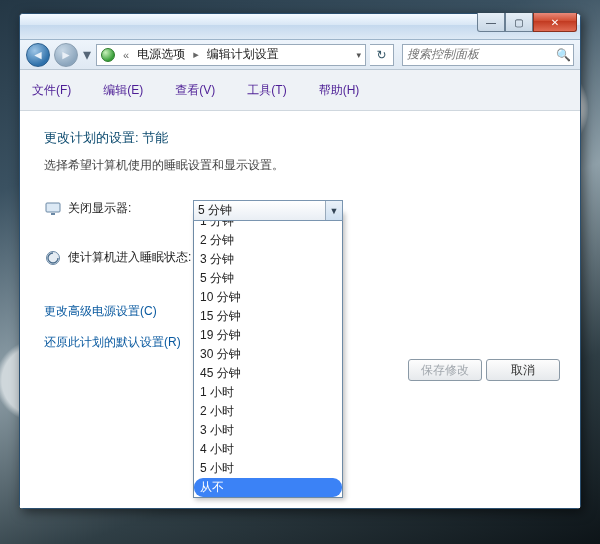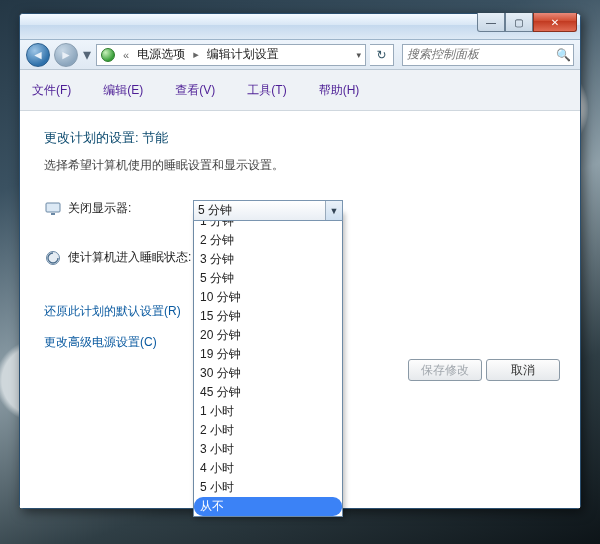--- a/index.html
+++ b/index.html
@@ -197,37 +197,36 @@
       <div class="ricon">
         <svg width="16" height="16">
             <circle cx="8" cy="8" r="6.5" fill="#e5ecf3" stroke="#6a88a5"></circle>
             <path d="M8 3 A5 5 0 1 0 13 8" fill="none" stroke="#4b6d8c" stroke-width="1.3"></path>
           </svg>
       </div>
       <div class="rlabel">使计算机进入睡眠状态:</div>
     </div>
 
     <div class="links">
+      <div><span class="link">更改高级电源设置(C)</span></div>
       <div><span class="link">还原此计划的默认设置(R)</span></div>
-      <div><span class="link">更改高级电源设置(C)</span></div>
     </div>
 
     <div class="btn-row">
       <button class="win-btn" disabled="">保存修改</button>
       <button class="win-btn">取消</button>
     </div>
 
     <div class="dropdown" id="dropdown">
         <div class="opt">1 分钟</div>
         <div class="opt">2 分钟</div>
         <div class="opt">3 分钟</div>
         <div class="opt">5 分钟</div>
         <div class="opt">10 分钟</div>
         <div class="opt">15 分钟</div>
-        <div class="opt">20 分钟</div>
         <div class="opt">19 分钟</div>
         <div class="opt">30 分钟</div>
         <div class="opt">45 分钟</div>
         <div class="opt">1 小时</div>
         <div class="opt">2 小时</div>
         <div class="opt">3 小时</div>
         <div class="opt">4 小时</div>
         <div class="opt">5 小时</div>
         <div class="opt sel">从不</div>
       </div>

